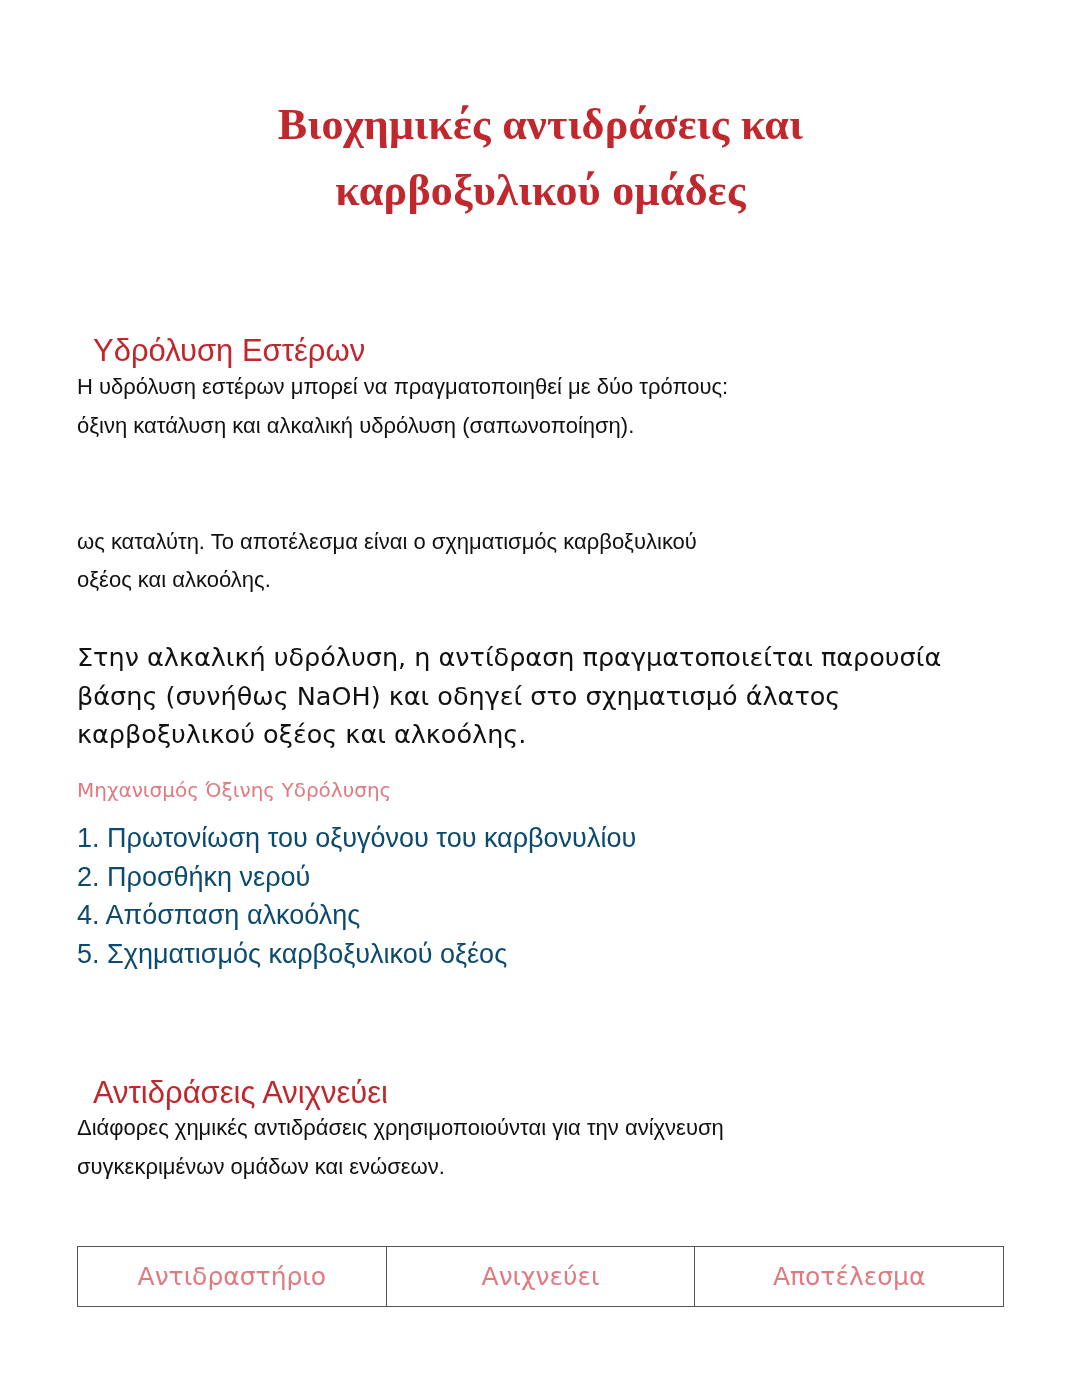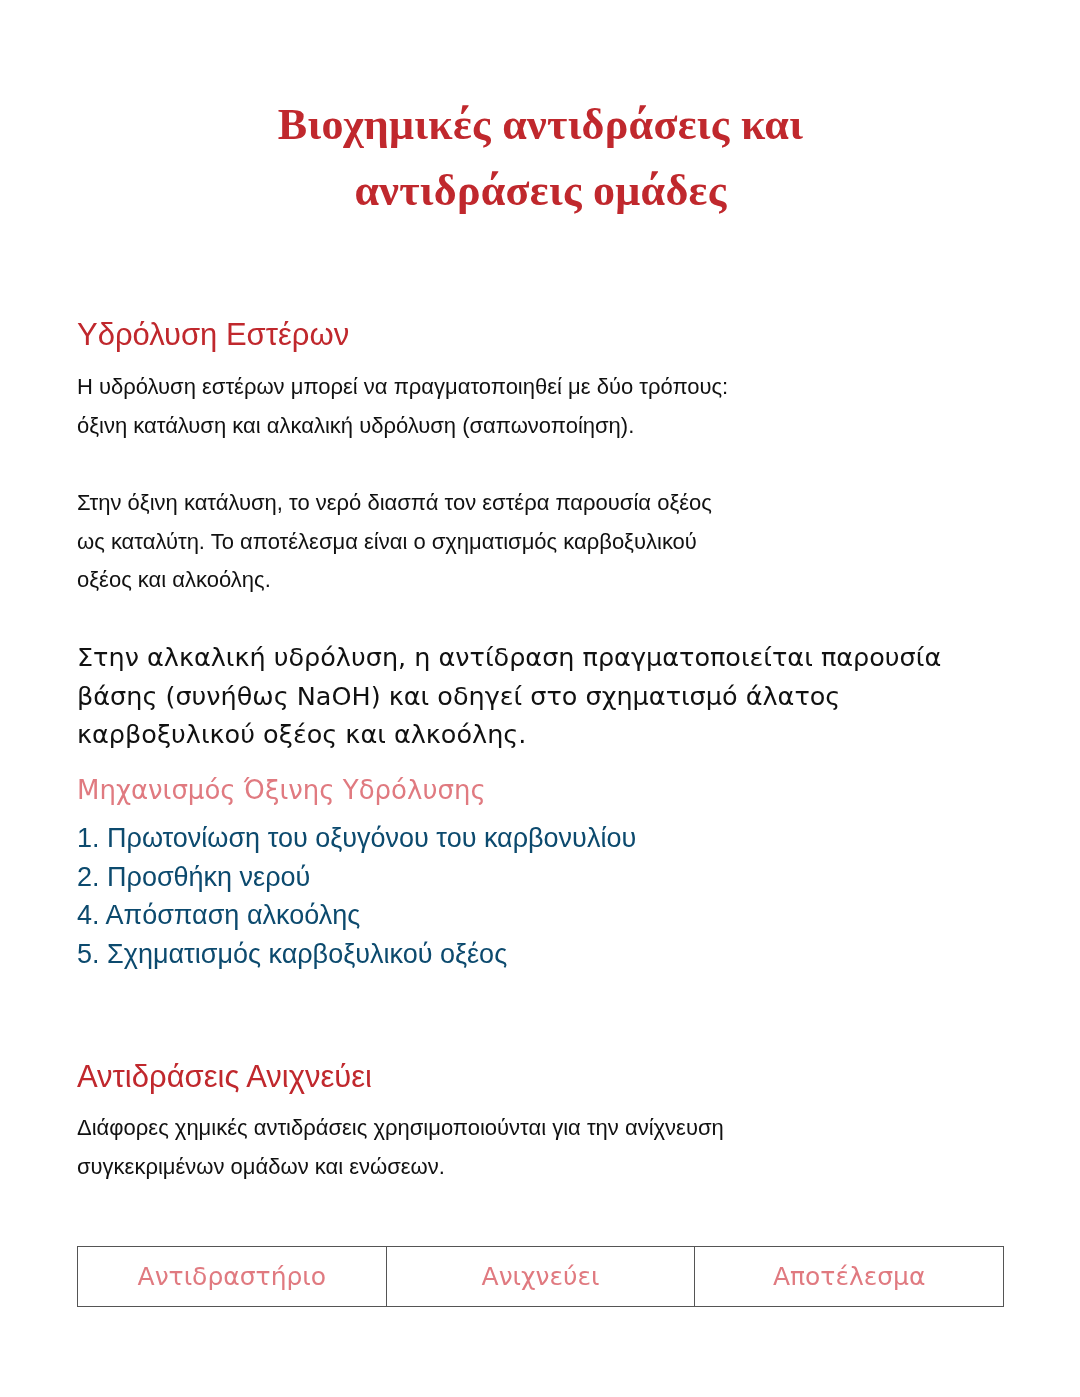--- a/index.html
+++ b/index.html
@@ -31,33 +31,33 @@
       font-weight: bold;
       font-size: 44px;
       line-height: 66px;
       color: #c0282d;
       margin: 0;
       letter-spacing: 0.3px;
     }
     .section-heading {
       position: absolute;
       left: 0;
-      margin: 0;
+      margin: 16px;
       font-weight: normal;
       font-size: 31px;
       line-height: 40px;
       color: #c0282d;
     }
     .sub-heading {
       position: absolute;
       left: 0;
       margin: 0;
       font-family: "DejaVu Sans", sans-serif;
       font-weight: normal;
-      font-size: 26px;
+      font-size: 20px;
       line-height: 34px;
       color: #e07a80;
     }
     .para {
       position: absolute;
       left: 0;
       width: 927px;
       margin: 0;
       font-size: 22px;
       line-height: 38.5px;
@@ -102,32 +102,32 @@
       padding: 0;
     }
   </style>
 </head>
 <body>
 
 <div class="page">
 
   <h1 class="doc-title">
     <span>Βιοχημικές αντιδράσεις και</span><br>
-    <span>αντιδράσεις ομάδες</span>
+    <span>καρβοξυλικού ομάδες</span>
   </h1>
 
   <h2 class="section-heading" style="top:315px;">Υδρόλυση Εστέρων</h2>
 
   <p class="para" style="top:368px;">
     <span>Η υδρόλυση εστέρων μπορεί να πραγματοποιηθεί με δύο τρόπους:</span><br>
     <span>όξινη κατάλυση και αλκαλική υδρόλυση (σαπωνοποίηση).</span>
   </p>
 
   <p class="para" style="top:484px;">
-    <span>Στην όξινη κατάλυση, το νερό διασπά τον εστέρα παρουσία οξέος</span><br>
+    <br>
     <span>ως καταλύτη. Το αποτέλεσμα είναι ο σχηματισμός καρβοξυλικού</span><br>
     <span>οξέος και αλκοόλης.</span>
   </p>
 
   <p class="para dejavu" style="top:638px;">
     <span>Στην αλκαλική υδρόλυση, η αντίδραση πραγματοποιείται παρουσία</span><br>
     <span>βάσης (συνήθως NaOH) και οδηγεί στο σχηματισμό άλατος</span><br>
     <span>καρβοξυλικού οξέος και αλκοόλης.</span>
   </p>
 

